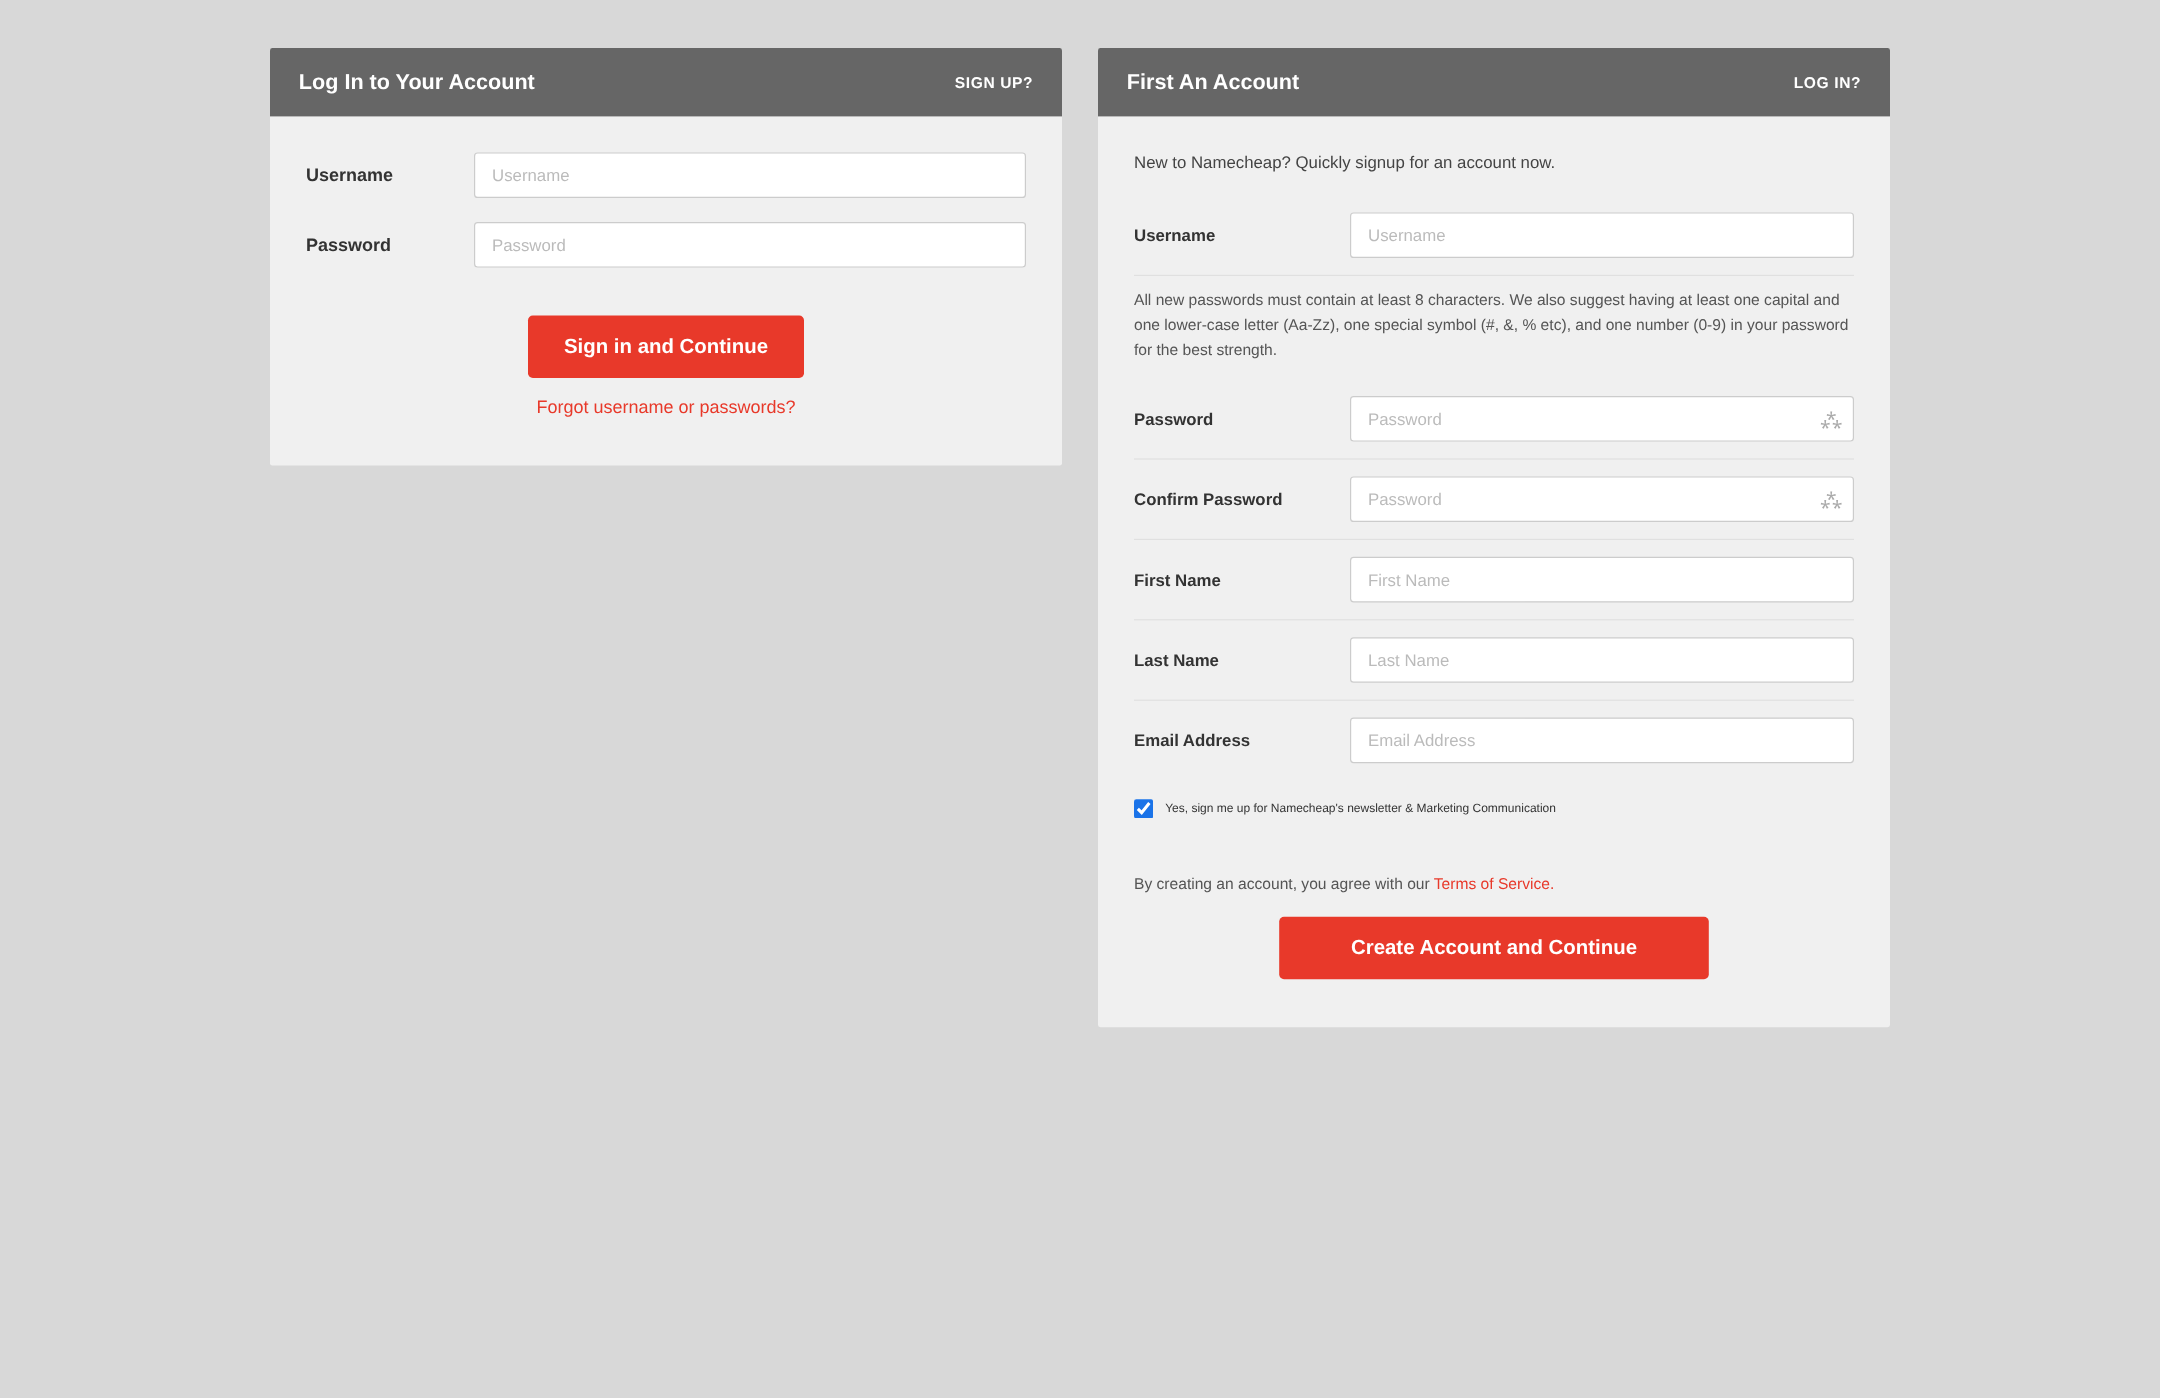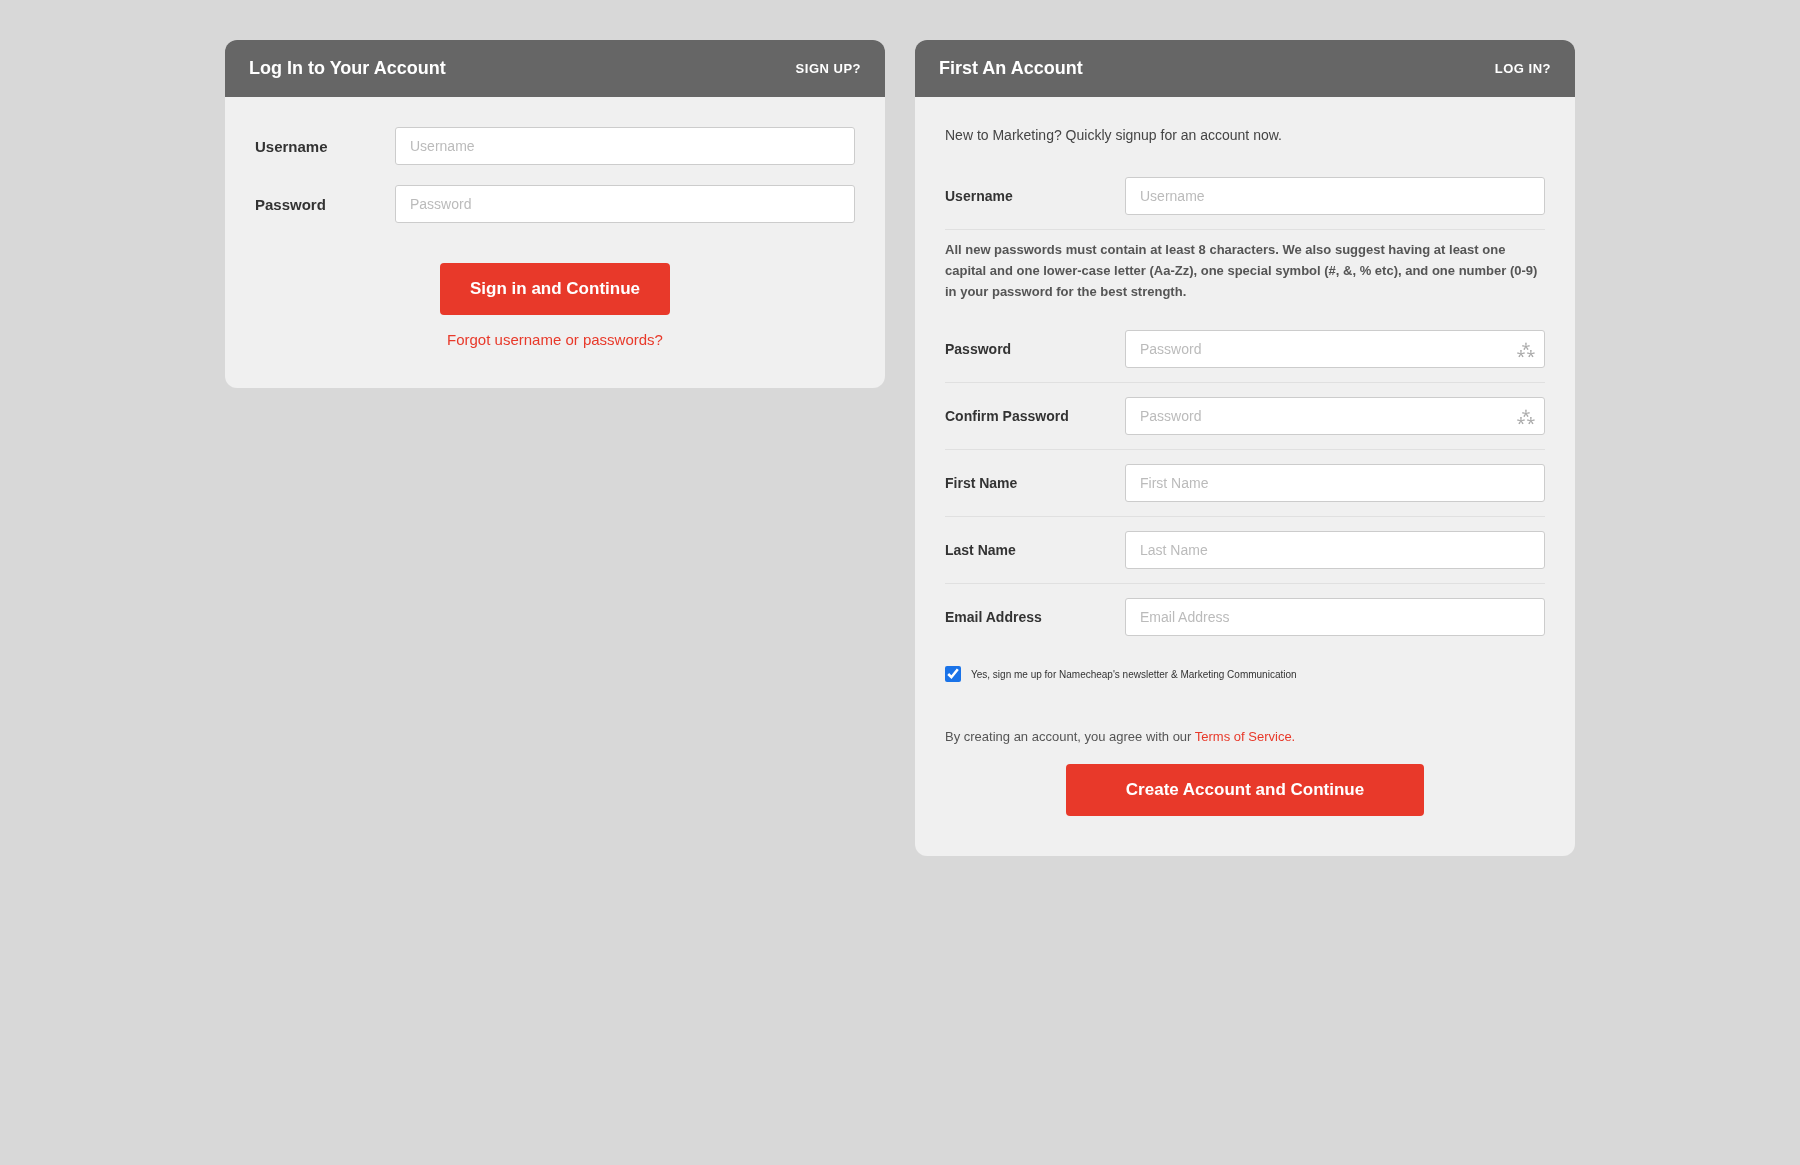--- a/index.html
+++ b/index.html
@@ -9,21 +9,21 @@
       min-height: 1165px;
       display: flex;
       align-items: flex-start;
       justify-content: center;
       padding: 40px 20px;
       gap: 30px;
     }
 
     .panel {
       background: #f0f0f0;
-      border-radius: 12px;
+      border-radius: 2px;
       overflow: hidden;
       flex: 1;
       max-width: 660px;
     }
 
     .panel-header {
       background: #666666;
       color: #ffffff;
       padding: 18px 24px;
       display: flex;
@@ -228,21 +228,20 @@
       border: none;
       border-radius: 4px;
       padding: 16px 60px;
       font-size: 17px;
       font-weight: bold;
       cursor: pointer;
     }
 
     .hint-block {
       padding: 10px 0 4px 0;
-      font-weight: bold;
     }
   </style>
 </head>
 <body>
 
 <div class="panel">
   <div class="panel-header">
     <span class="panel-header-title">Log In to Your Account</span>
     <span class="panel-header-link">SIGN UP?</span>
   </div>
@@ -263,21 +262,21 @@
     </div>
   </div>
 </div>
 
 <div class="panel">
   <div class="panel-header">
     <span class="panel-header-title">First An Account</span>
     <span class="panel-header-link">LOG IN?</span>
   </div>
   <div class="panel-body">
-    <p class="create-intro">New to Marketing? Quickly signup for an account now.</p>
+    <p class="create-intro">New to Namecheap? Quickly signup for an account now.</p>
 
     <div class="create-form">
 
       <div class="create-form-row">
         <label class="create-form-label">Username</label>
         <div class="create-form-input-wrap">
           <input class="create-form-input" type="text" placeholder="Username" style="">
         </div>
       </div>
 

